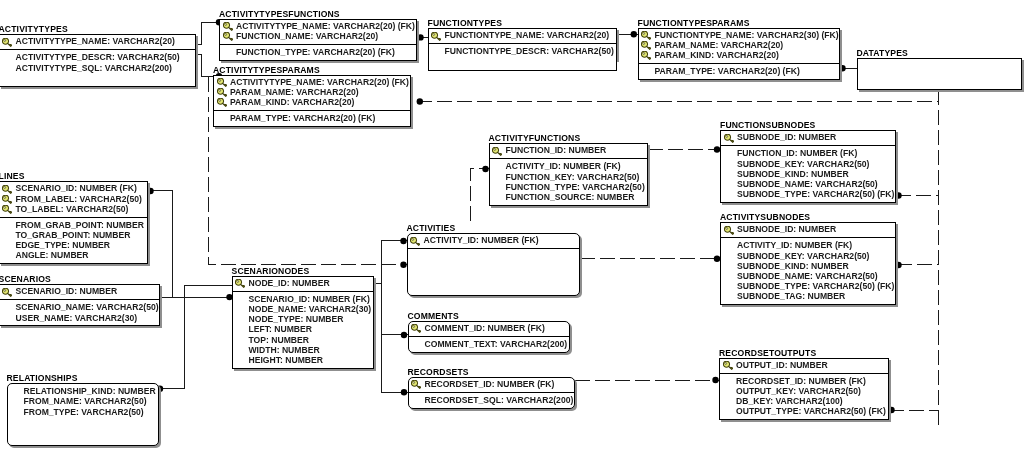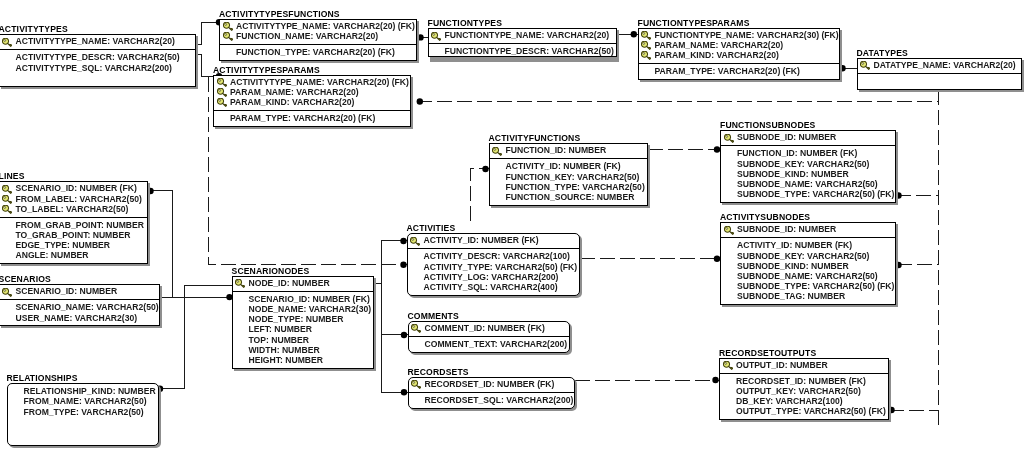--- a/index.html
+++ b/index.html
@@ -143,21 +143,21 @@
             </svg><span>PARAM_KIND: VARCHAR2(20)</span></div>
     </div>
     <div class="attrsec" style="height:17px;padding-top:2.2px">
       <div class="row"><span>PARAM_TYPE: VARCHAR2(20) (FK)</span></div>
     </div>
   </div>
 </div>
 <div class="entity" style="left:427.5px;top:28px;width:189px;height:32.2px">
   <div class="ename">FUNCTIONTYPES</div>
   <div class="eshadow" style="width:189px;height:32.2px;"></div>
-  <div class="ebox" style="width:189px;height:29px">
+  <div class="ebox" style="width:189px;height:43px">
     <div class="keysec" style="height:15.2px;padding-top:1.4px">
       <div class="row"><svg class="keyicon" viewBox="0 0 20 18" aria-hidden="true">
               <g stroke="#43430d" stroke-width="2.1" stroke-linejoin="round" fill="#e2e672">
                 <circle cx="7.0" cy="6.3" r="6.1"></circle>
                 <path d="M11.4 10.8 L14.6 13.7 L15.7 12.6 L16.9 13.7 L17.7 12.9 L19.3 14.6 L17.4 16.7 L13.6 13.3 Z"></path>
               </g>
               <circle cx="5.5" cy="4.9" r="1.9" fill="#ffffea" stroke="#43430d" stroke-width="1.4"></circle>
             </svg><span>FUNCTIONTYPE_NAME: VARCHAR2(20)</span></div>
     </div>
     <div class="attrsec" style="height:17px;padding-top:2.2px">
@@ -194,29 +194,20 @@
     </div>
     <div class="attrsec" style="height:17px;padding-top:2.2px">
       <div class="row"><span>PARAM_TYPE: VARCHAR2(20) (FK)</span></div>
     </div>
   </div>
 </div>
 <div class="entity" style="left:856.5px;top:57.5px;width:165px;height:32.2px">
   <div class="ename">DATATYPES</div>
   <div class="eshadow" style="width:165px;height:32.2px;"></div>
   <div class="ebox" style="width:165px;height:32.2px">
-    <div class="keysec" style="height:15.2px;padding-top:1.4px">
-      <div class="row"><svg class="keyicon" viewBox="0 0 20 18" aria-hidden="true">
-              <g stroke="#43430d" stroke-width="2.1" stroke-linejoin="round" fill="#e2e672">
-                <circle cx="7.0" cy="6.3" r="6.1"></circle>
-                <path d="M11.4 10.8 L14.6 13.7 L15.7 12.6 L16.9 13.7 L17.7 12.9 L19.3 14.6 L17.4 16.7 L13.6 13.3 Z"></path>
-              </g>
-              <circle cx="5.5" cy="4.9" r="1.9" fill="#ffffea" stroke="#43430d" stroke-width="1.4"></circle>
-            </svg><span>DATATYPE_NAME: VARCHAR2(20)</span></div>
-    </div>
     <div class="attrsec" style="height:17px;padding-top:2.2px">
     </div>
   </div>
 </div>
 <div class="entity" style="left:488.5px;top:143px;width:159px;height:62.8px">
   <div class="ename">ACTIVITYFUNCTIONS</div>
   <div class="eshadow" style="width:159px;height:62.8px;"></div>
   <div class="ebox" style="width:159px;height:62.8px">
     <div class="keysec" style="height:15.2px;padding-top:1.4px">
       <div class="row"><svg class="keyicon" viewBox="0 0 20 18" aria-hidden="true">
@@ -364,26 +355,20 @@
   <div class="ebox round" style="width:173px;height:62.8px">
     <div class="keysec" style="height:15.2px;padding-top:1.4px">
       <div class="row"><svg class="keyicon" viewBox="0 0 20 18" aria-hidden="true">
               <g stroke="#43430d" stroke-width="2.1" stroke-linejoin="round" fill="#e2e672">
                 <circle cx="7.0" cy="6.3" r="6.1"></circle>
                 <path d="M11.4 10.8 L14.6 13.7 L15.7 12.6 L16.9 13.7 L17.7 12.9 L19.3 14.6 L17.4 16.7 L13.6 13.3 Z"></path>
               </g>
               <circle cx="5.5" cy="4.9" r="1.9" fill="#ffffea" stroke="#43430d" stroke-width="1.4"></circle>
             </svg><span>ACTIVITY_ID: NUMBER (FK)</span></div>
     </div>
-    <div class="attrsec" style="height:47.6px;padding-top:2.2px">
-      <div class="row"><span>ACTIVITY_DESCR: VARCHAR2(100)</span></div>
-      <div class="row"><span>ACTIVITY_TYPE: VARCHAR2(50) (FK)</span></div>
-      <div class="row"><span>ACTIVITY_LOG: VARCHAR2(200)</span></div>
-      <div class="row"><span>ACTIVITY_SQL: VARCHAR2(400)</span></div>
-    </div>
   </div>
 </div>
 <div class="entity" style="left:407.5px;top:320.5px;width:162px;height:32.2px">
   <div class="ename">COMMENTS</div>
   <div class="eshadow" style="width:162px;height:32.2px;border-radius:5px;"></div>
   <div class="ebox round" style="width:162px;height:32.2px">
     <div class="keysec" style="height:15.2px;padding-top:1.4px">
       <div class="row"><svg class="keyicon" viewBox="0 0 20 18" aria-hidden="true">
               <g stroke="#43430d" stroke-width="2.1" stroke-linejoin="round" fill="#e2e672">
                 <circle cx="7.0" cy="6.3" r="6.1"></circle>

